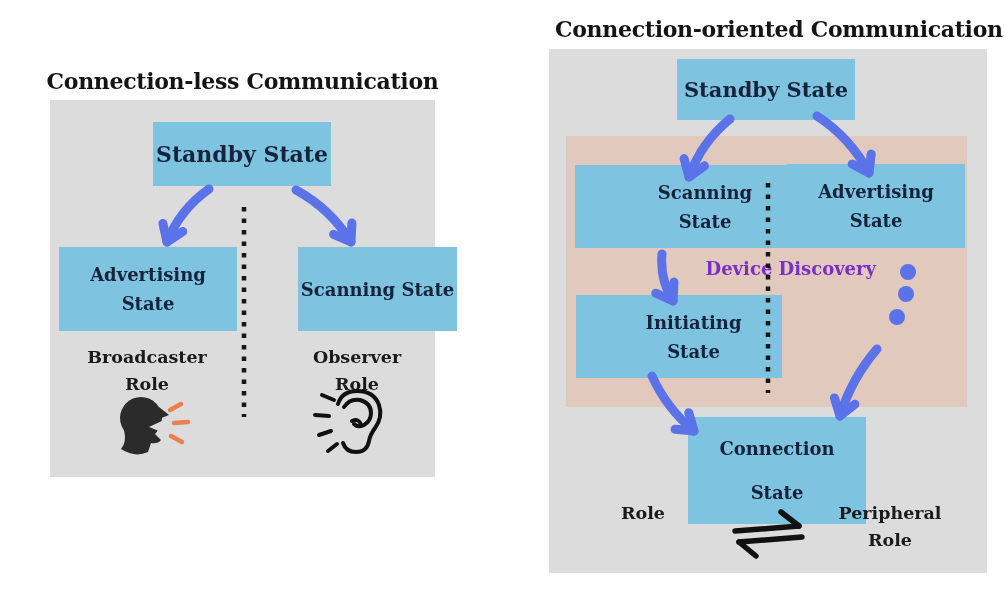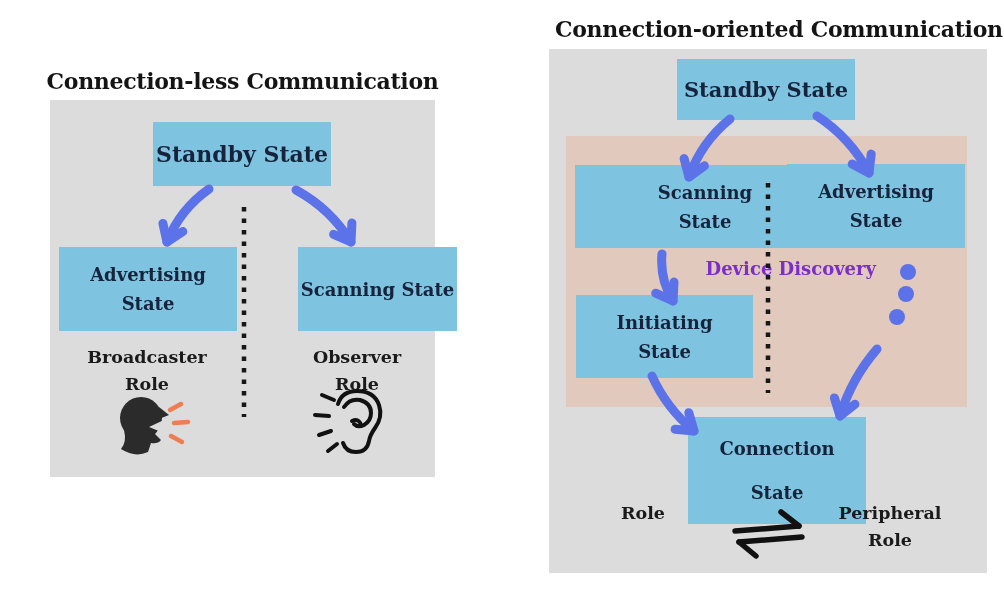--- a/index.html
+++ b/index.html
@@ -86,21 +86,21 @@
   <div class="box" style="left:575px;top:165px;width:178px;height:83px;padding-left:41px;">
     <span>Scanning</span>
     <span>State</span>
   </div>
 
   <div class="box" style="left:787px;top:164px;width:178px;height:84px;">
     <span>Advertising</span>
     <span>State</span>
   </div>
 
-  <div class="box" style="left:576px;top:295px;width:177px;height:83px;">
+  <div class="box" style="left:576px;top:295px;width:177px;height:83px;padding-left:29px;">
     <span>Initiating</span>
     <span>State</span>
   </div>
 
   <div class="box" style="left:688px;top:417px;width:178px;height:107px;gap:15px;">
     <span>Connection</span>
     <span>State</span>
   </div>
 
   <div class="discovery" style="left:676px;top:258px;width:200px;">Device Discovery</div>

